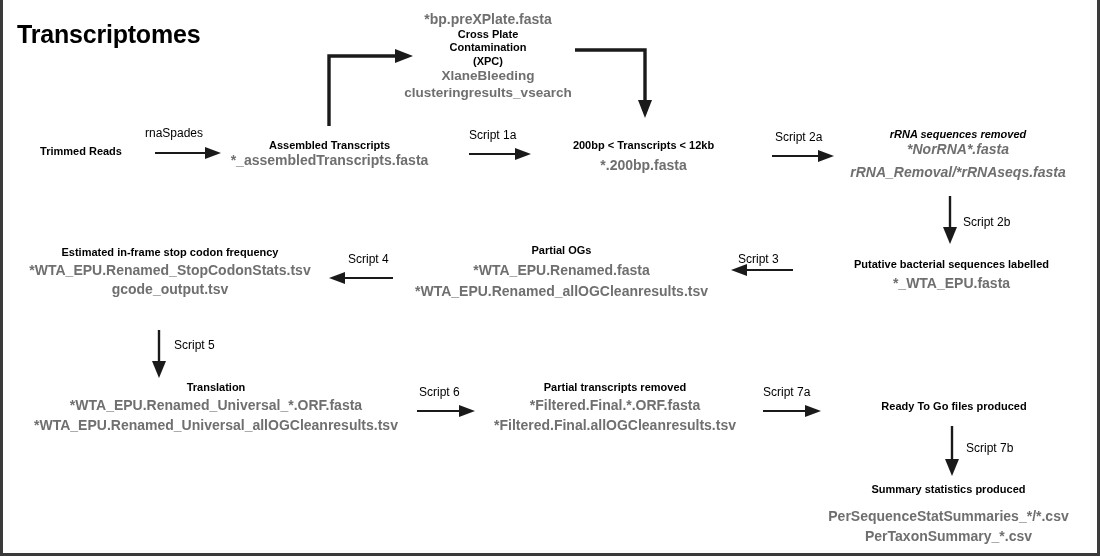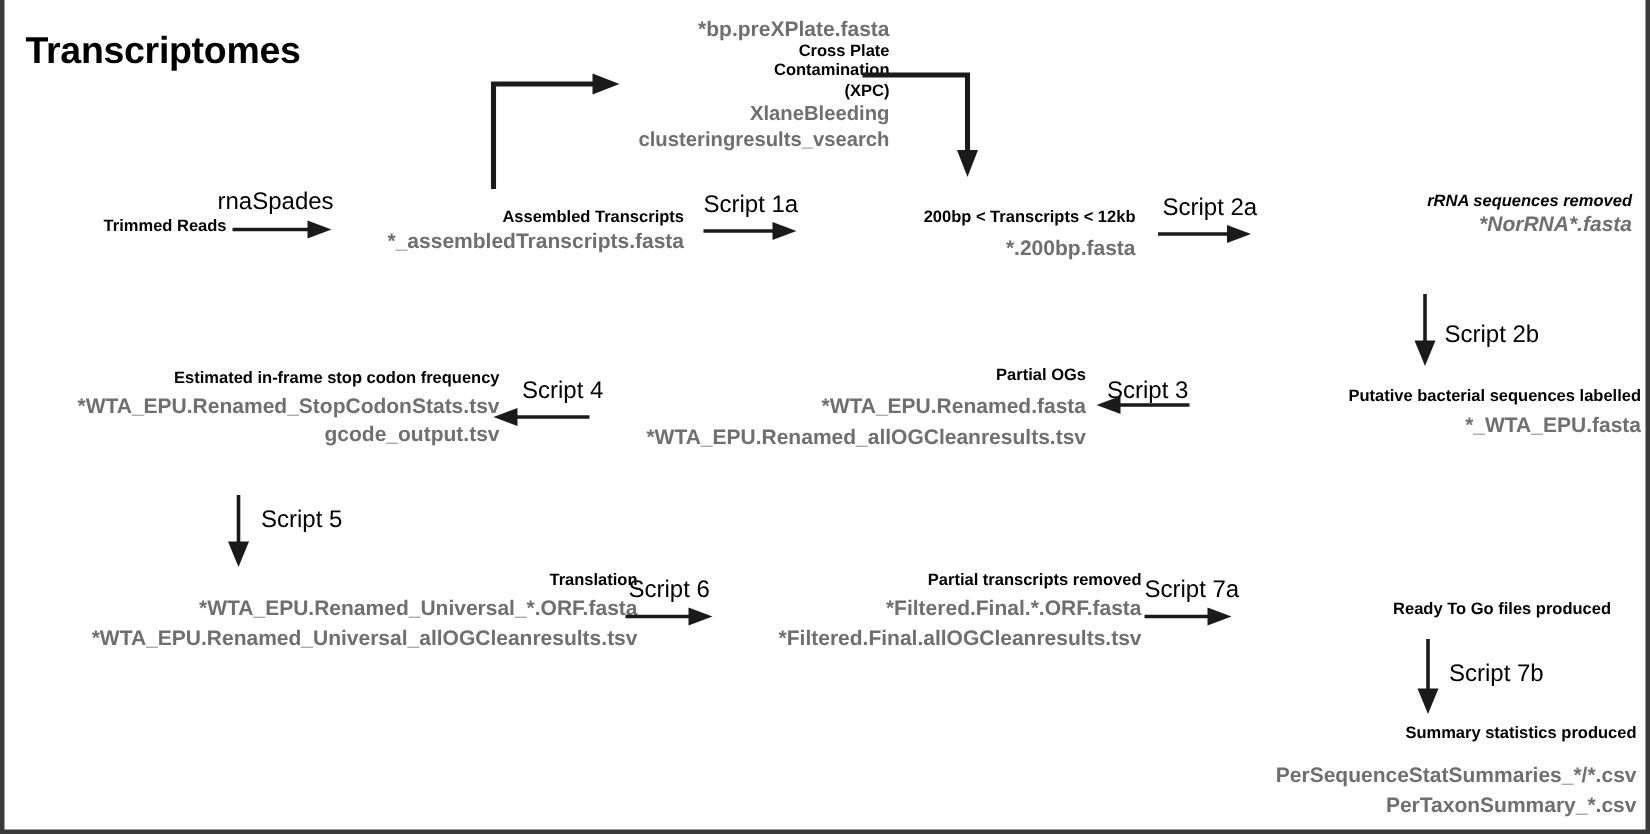--- a/index.html
+++ b/index.html
@@ -16,21 +16,21 @@
     height: 556px;
     background: #ffffff;
     border-left: 3px solid #3a3a3a;
     border-right: 3px solid #3a3a3a;
     border-bottom: 3px solid #3a3a3a;
     box-sizing: border-box;
     overflow: hidden;
   }
   .node {
     position: absolute;
-    text-align: right;
+    text-align: center;
     line-height: 1.22;
     white-space: nowrap;
   }
   .title {
     position: absolute;
     font-size: 25px;
     font-weight: bold;
     color: #000000;
     letter-spacing: -0.2px;
   }
@@ -47,21 +47,21 @@
     display: block;
   }
   .sublbl {
     font-size: 13.5px;
     font-weight: bold;
     color: #6f6f6f;
     display: block;
   }
   .edge-label {
     position: absolute;
-    font-size: 16px;
+    font-size: 12px;
     font-weight: normal;
     color: #000000;
     white-space: nowrap;
   }
   .arrow {
     position: absolute;
   }
   .arrow svg {
     display: block;
     overflow: visible;
@@ -108,20 +108,21 @@
   <div class="arrow" style="left:769px; top:148px;">
     <svg width="62" height="16" viewBox="0 0 62 16">
       <line x1="0" y1="8" x2="50" y2="8" stroke="#1a1a1a" stroke-width="2.2"></line>
       <polygon points="62,8 46,2 46,14" fill="#1a1a1a"></polygon>
     </svg>
   </div>
 
   <div class="node" style="left:825px; top:128px; width:260px;font-style:italic;">
     <span class="hdr">rRNA sequences removed</span>
     <span class="file">*NorRNA*.fasta</span>
+    <span class="file" style="margin-top:6px;">rRNA_Removal/*rRNAseqs.fasta</span>
   </div>
 
   <div class="node" style="left:380px; top:11px; width:210px;">
     <span class="file">*bp.preXPlate.fasta</span>
     <span class="hdr">Cross Plate</span>
     <span class="hdr">Contamination</span>
     <span class="hdr">(XPC)</span>
     <span class="sublbl">XlaneBleeding</span>
     <span class="sublbl">clusteringresults_vsearch</span>
   </div>

